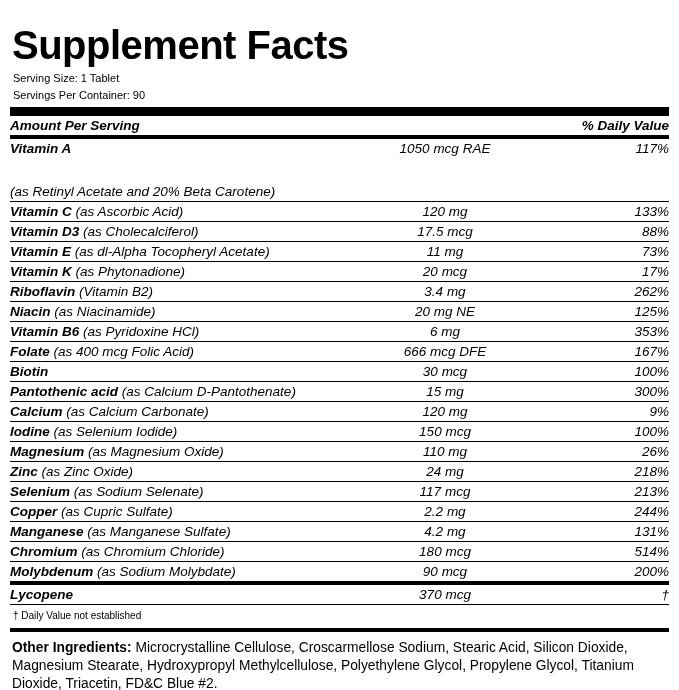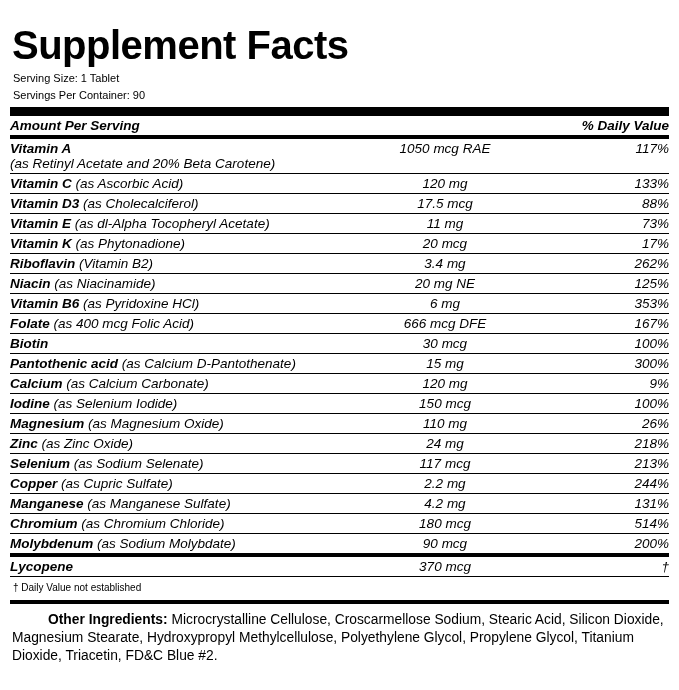--- a/index.html
+++ b/index.html
@@ -73,37 +73,37 @@
   }
   td.c-dv {
     text-align: right;
     padding-right: 4px;
   }
   .nutr-name {
     font-weight: bold;
   }
   .nutr-sub {
     font-weight: normal;
+    margin-top: 28px;
   }
   tr.row-sep td {
     border-top: 1px solid #000;
   }
   .footnote {
     font-size: 10px;
     line-height: 16px;
     padding: 3px 0 4px 3px;
   }
   .other {
     font-size: 13.8px;
     line-height: 18px;
     margin: 7px 0 0 2px;
   }
   .other b, .directions b {
     font-weight: bold;
-    margin-left: 36px;
   }
   .dagger {
     font-size: 13.5px;
   }
 </style>
 </head>
 <body>
 
 <div class="panel">
 

